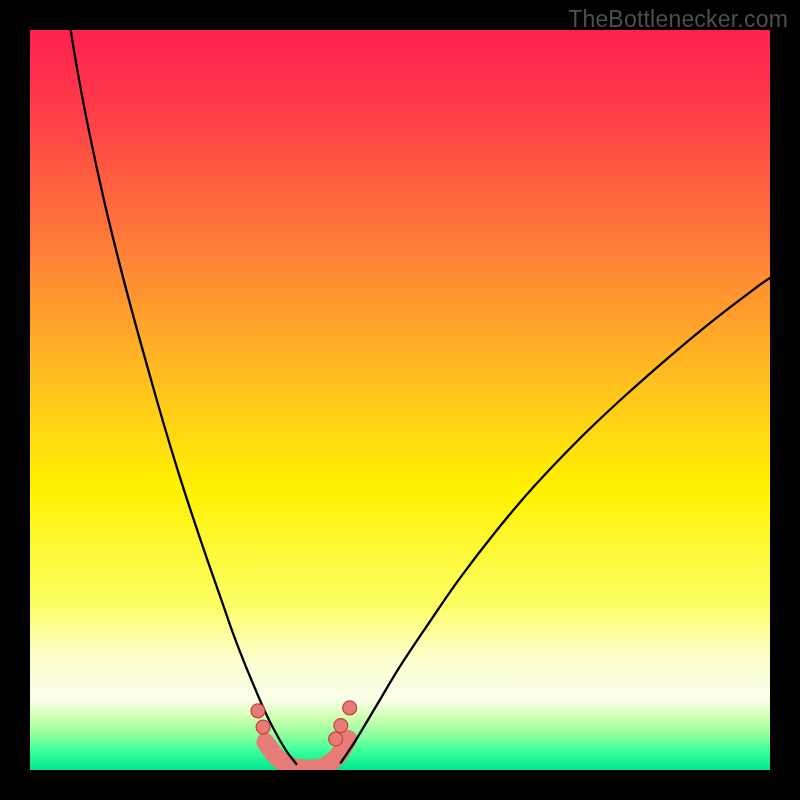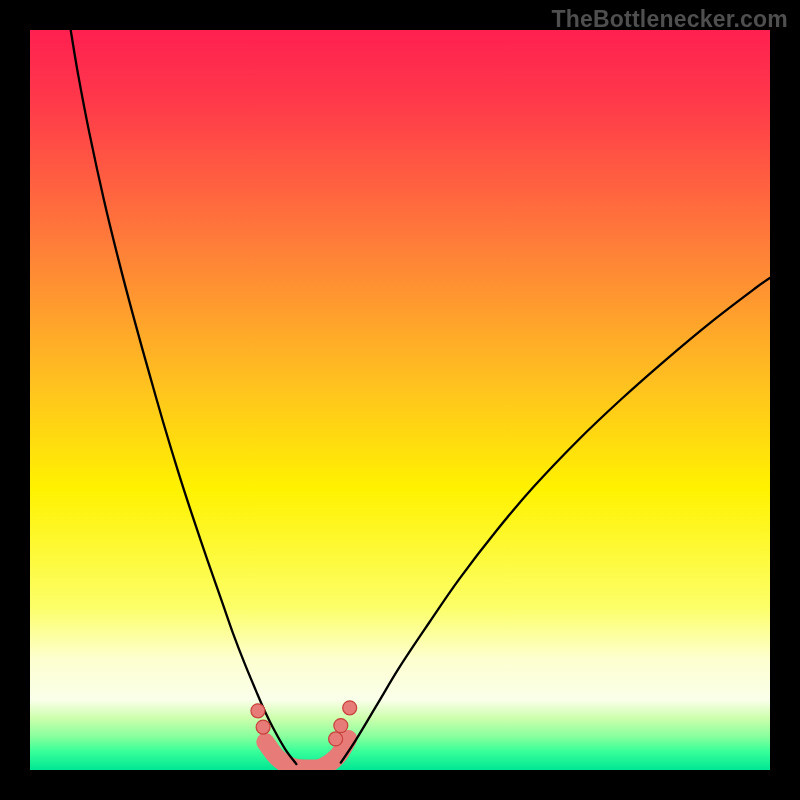--- a/index.html
+++ b/index.html
@@ -24,21 +24,21 @@
     width: 740px;
     height: 740px;
     overflow: hidden;
   }
   .watermark {
     position: absolute;
     top: 6px;
     right: 12px;
     color: #4f4f4f;
     font-size: 23px;
-    font-weight: 700;
+    font-weight: 400;
     letter-spacing: 0.2px;
     text-align: right;
   }
 </style>
 </head>
 <body>
 
 <div class="outer">
   <div class="watermark">TheBottlenecker.com</div>
   <div class="plot">

